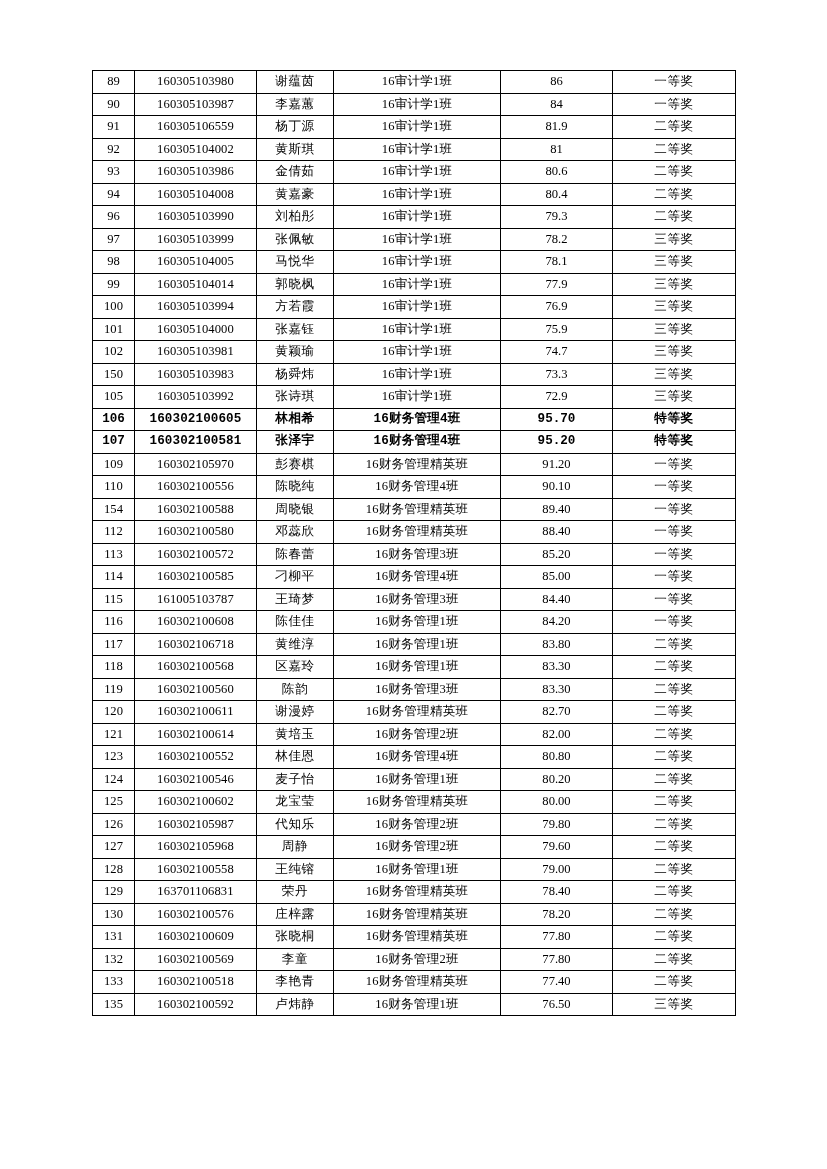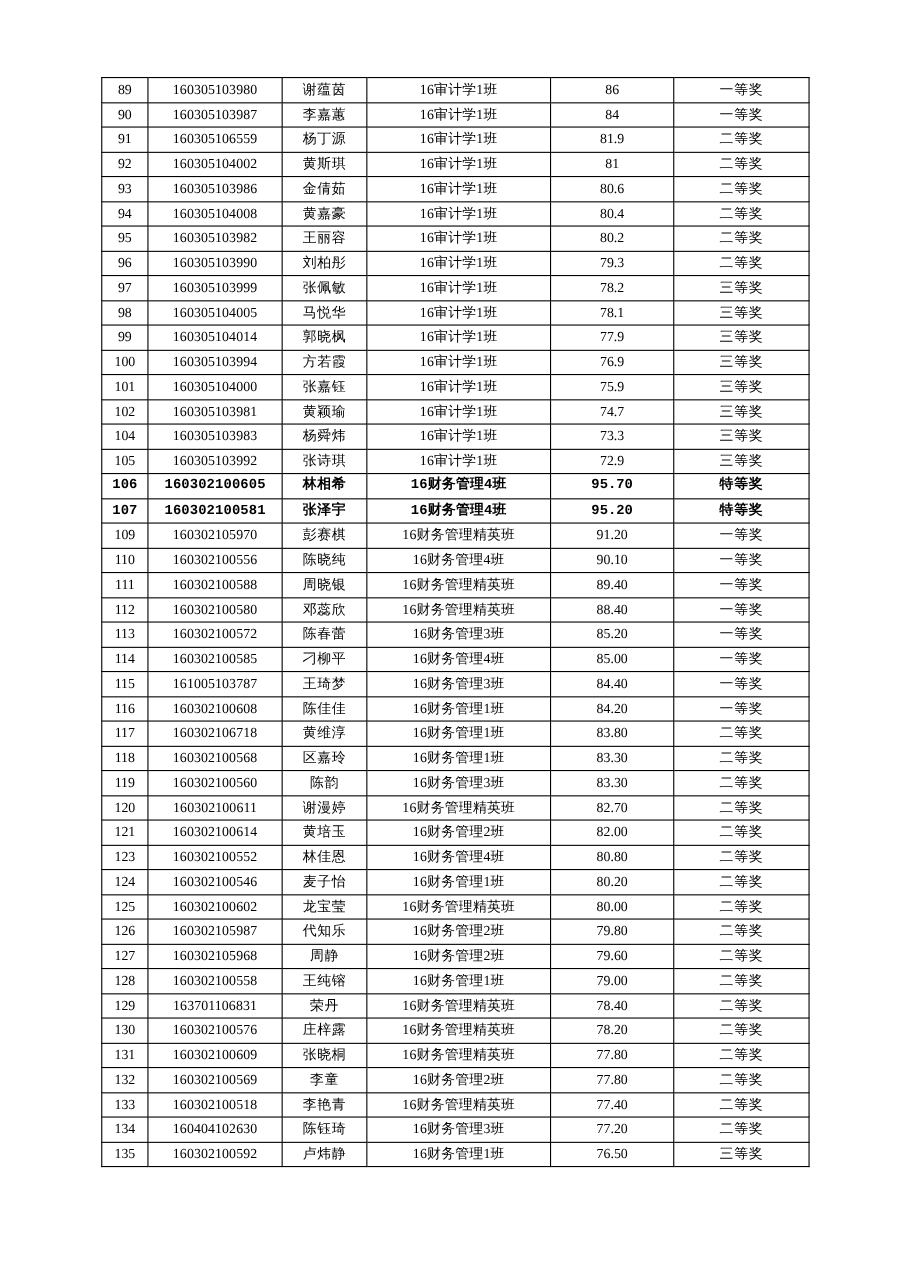--- a/index.html
+++ b/index.html
@@ -122,28 +122,20 @@
         </tr>
         <tr>
           <td class="cell-seq">94</td>
           <td class="cell-id">160305104008</td>
           <td class="cell-name">黄嘉豪</td>
           <td class="cell-class">16审计学1班</td>
           <td class="cell-score">80.4</td>
           <td class="cell-award">二等奖</td>
         </tr>
         <tr>
-          <td class="cell-seq">95</td>
-          <td class="cell-id">160305103982</td>
-          <td class="cell-name">王丽容</td>
-          <td class="cell-class">16审计学1班</td>
-          <td class="cell-score">80.2</td>
-          <td class="cell-award">二等奖</td>
-        </tr>
-        <tr>
           <td class="cell-seq">96</td>
           <td class="cell-id">160305103990</td>
           <td class="cell-name">刘柏彤</td>
           <td class="cell-class">16审计学1班</td>
           <td class="cell-score">79.3</td>
           <td class="cell-award">二等奖</td>
         </tr>
         <tr>
           <td class="cell-seq">97</td>
           <td class="cell-id">160305103999</td>
@@ -186,21 +178,21 @@
         </tr>
         <tr>
           <td class="cell-seq">102</td>
           <td class="cell-id">160305103981</td>
           <td class="cell-name">黄颖瑜</td>
           <td class="cell-class">16审计学1班</td>
           <td class="cell-score">74.7</td>
           <td class="cell-award">三等奖</td>
         </tr>
         <tr>
-          <td class="cell-seq">104</td>
+          <td class="cell-seq">150</td>
           <td class="cell-id">160305103983</td>
           <td class="cell-name">杨舜炜</td>
           <td class="cell-class">16审计学1班</td>
           <td class="cell-score">73.3</td>
           <td class="cell-award">三等奖</td>
         </tr>
         <tr>
           <td class="cell-seq">105</td>
           <td class="cell-id">160305103992</td>
           <td class="cell-name">张诗琪</td>
@@ -234,21 +226,21 @@
         </tr>
         <tr>
           <td class="cell-seq">110</td>
           <td class="cell-id">160302100556</td>
           <td class="cell-name">陈晓纯</td>
           <td class="cell-class">16财务管理4班</td>
           <td class="cell-score">90.10</td>
           <td class="cell-award">一等奖</td>
         </tr>
         <tr>
-          <td class="cell-seq">111</td>
+          <td class="cell-seq">154</td>
           <td class="cell-id">160302100588</td>
           <td class="cell-name">周晓银</td>
           <td class="cell-class">16财务管理精英班</td>
           <td class="cell-score">89.40</td>
           <td class="cell-award">一等奖</td>
         </tr>
         <tr>
           <td class="cell-seq">112</td>
           <td class="cell-id">160302100580</td>
           <td class="cell-name">邓蕊欣</td>
@@ -410,28 +402,20 @@
         </tr>
         <tr>
           <td class="cell-seq">133</td>
           <td class="cell-id">160302100518</td>
           <td class="cell-name">李艳青</td>
           <td class="cell-class">16财务管理精英班</td>
           <td class="cell-score">77.40</td>
           <td class="cell-award">二等奖</td>
         </tr>
         <tr>
-          <td class="cell-seq">134</td>
-          <td class="cell-id">160404102630</td>
-          <td class="cell-name">陈钰琦</td>
-          <td class="cell-class">16财务管理3班</td>
-          <td class="cell-score">77.20</td>
-          <td class="cell-award">二等奖</td>
-        </tr>
-        <tr>
           <td class="cell-seq">135</td>
           <td class="cell-id">160302100592</td>
           <td class="cell-name">卢炜静</td>
           <td class="cell-class">16财务管理1班</td>
           <td class="cell-score">76.50</td>
           <td class="cell-award">三等奖</td>
         </tr>
       </tbody>
   </table>
 </div>

